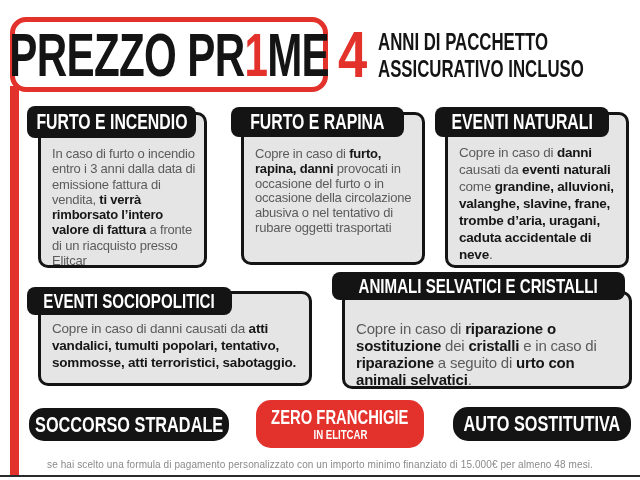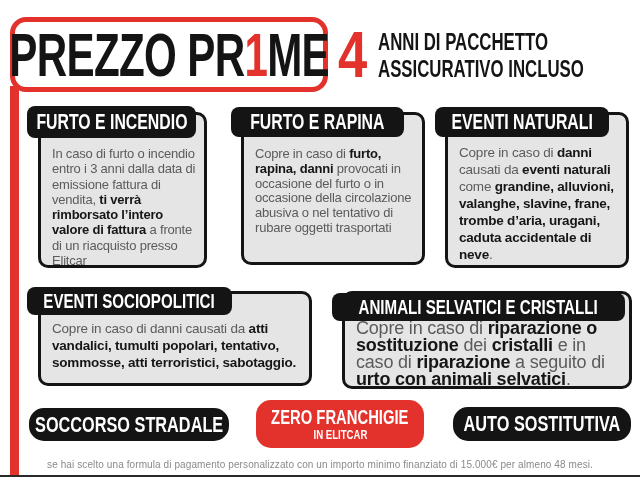--- a/index.html
+++ b/index.html
@@ -77,23 +77,23 @@
   #s2-panel .panel-text { font-size: 13px; line-height: 14.8px; }
 
   #s3-head { left: 435px; top: 107px; width: 174px; height: 30px; }
   #s3-panel { left: 445px; top: 112px; width: 184px; height: 156px; padding: 29px 3px 0 11px; }
   #s3-panel .panel-text { font-size: 13.5px; line-height: 17px; }
 
   #s4-head { left: 27px;  top: 287px; width: 205px; height: 28px; }
   #s4-panel { left: 38px;  top: 291px; width: 274px; height: 95px; padding: 26px 6px 0 11px; }
   #s4-panel .panel-text { font-size: 13.5px; line-height: 17px; }
 
-  #s5-head { left: 332px; top: 293px; width: 293px; height: 28px; }
+  #s5-head { left: 332px; top: 272px; width: 293px; height: 28px; }
   #s5-panel { left: 342px; top: 291px; width: 290px; height: 98px; padding: 26px 6px 0 11px; }
-  #s5-panel .panel-text { font-size: 18px; line-height: 17px; }
+  #s5-panel .panel-text { font-size: 15px; line-height: 17px; }
 
   #s4-head span, #s5-head span { font-size: 21px; }
 
   
   .pill {
     position: absolute;
     display: flex; flex-direction: column; align-items: center; justify-content: center;
     border-radius: 15px; color: #ffffff;
   }
   .pill.black { background: var(--black); }

